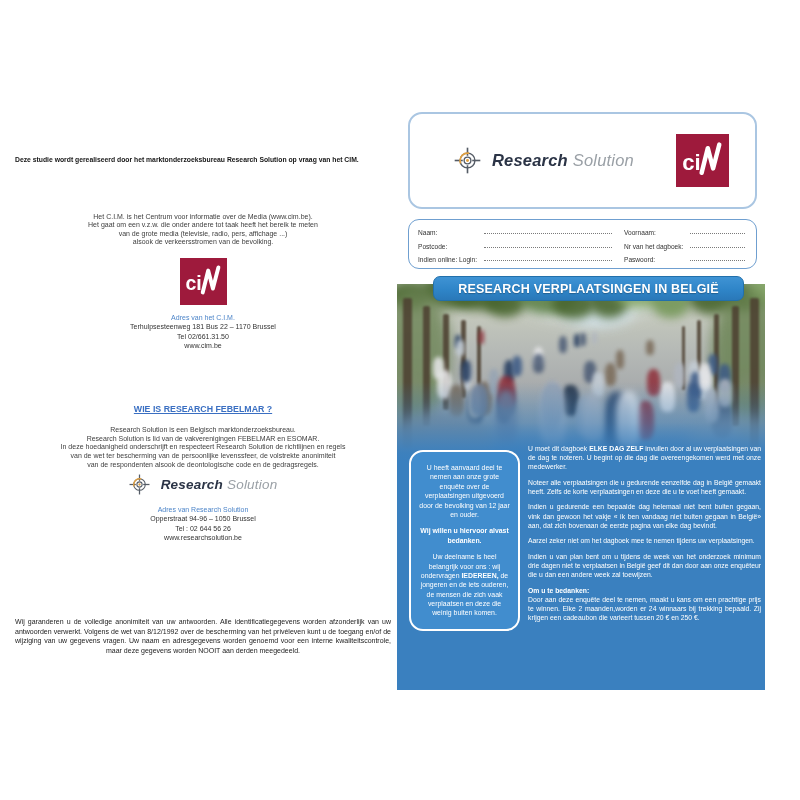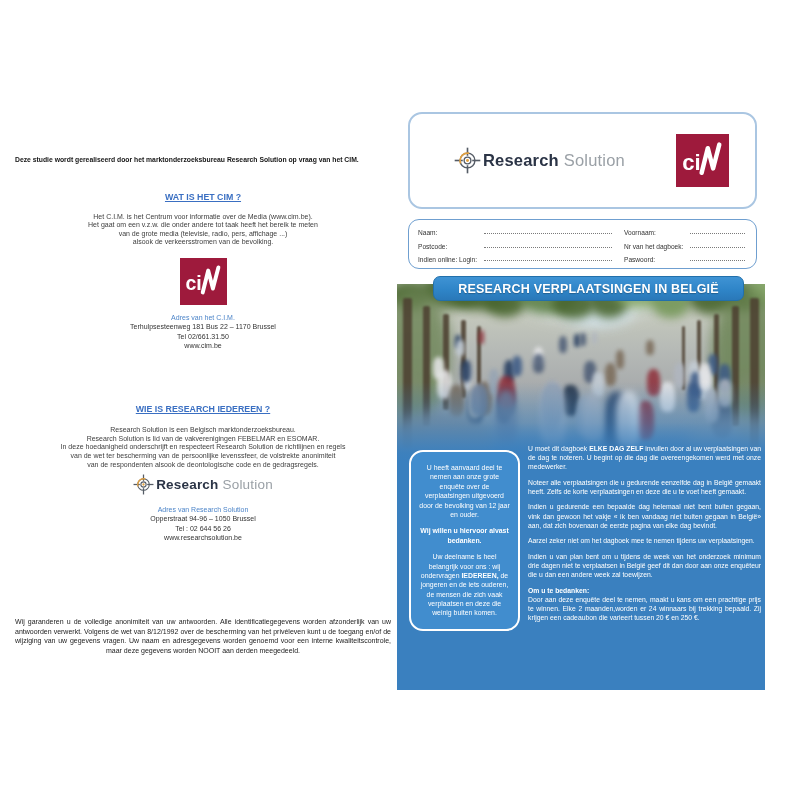--- a/index.html
+++ b/index.html
@@ -23,21 +23,21 @@
   .sec-title{position:absolute;left:14px;width:378px;text-align:center;font-size:8.8px;font-weight:bold;
              color:var(--heading-blue);text-decoration:underline;}
   .body-lines{position:absolute;left:14px;width:378px;text-align:center;font-size:7px;line-height:8.4px;color:#3d3d3d;}
   .cim-logo-wrap{position:absolute;}
   .addr{position:absolute;left:14px;width:378px;text-align:center;font-size:7px;line-height:9.4px;color:#333;}
   .addr .addr-label{color:var(--address-blue);}
   .footer-par{position:absolute;left:15px;top:617px;width:376px;font-size:7px;line-height:9.6px;color:#222;
               text-align:justify;text-align-last:center;}
 
   
-  .rs-brand{display:flex;align-items:center;gap:2px;}
+  .rs-brand{display:flex;align-items:center;gap:11px;font-style:italic;}
   .rs-brand .rs-text{white-space:nowrap;}
   .rs-research{font-weight:bold;color:var(--brand-dark);}
   .rs-research::first-letter{color:var(--brand-blue);}
   .rs-solution{color:var(--brand-gray);}
   .rs-small{position:absolute;left:0;top:474px;width:406px;display:flex;justify-content:center;}
   .rs-small .rs-text{font-size:13.5px;letter-spacing:.2px;}
   .rs-big .rs-text{font-size:16.5px;letter-spacing:.2px;}
   .cim-logo{color:var(--cim-red);display:block;}
 
   
@@ -77,21 +77,20 @@
   .main-text .pt{margin-bottom:0;font-weight:bold;}
   strong{font-weight:bold;}
 </style>
 </head>
 <body>
 
 <div class="stage">
 
   <div class="intro">Deze studie wordt gerealiseerd door het marktonderzoeksbureau Research Solution op vraag van het CIM.</div>
 
-  <div class="sec-title" style="top:192px">WAT IS HET CIM ?</div>
 
   <div class="body-lines" style="top:213px">
     <div>Het C.I.M. is het Centrum voor informatie over de Media (www.cim.be).</div>
     <div>Het gaat om een v.z.w. die onder andere tot taak heeft het bereik te meten</div>
     <div>van de grote media (televisie, radio, pers, affichage ...)</div>
     <div>alsook de verkeersstromen van de bevolking.</div>
   </div>
 
   <div class="cim-logo-wrap" style="left:180px;top:258px">
     <svg class="cim-logo" width="47" height="47" viewBox="0 0 60 60">
@@ -101,21 +100,21 @@
     </svg>
   </div>
 
   <div class="addr" style="top:313px">
     <div class="addr-label">Adres van het C.I.M.</div>
     <div>Terhulpsesteenweg 181 Bus 22 – 1170 Brussel</div>
     <div>Tel  02/661.31.50</div>
     <div>www.cim.be</div>
   </div>
 
-  <div class="sec-title" style="top:404px">WIE IS RESEARCH IEDEREEN ?</div>
+  <div class="sec-title" style="top:404px">WIE IS RESEARCH FEBELMAR ?</div>
 
   <div class="body-lines" style="top:426px;line-height:8.7px">
     <div>Research Solution is een Belgisch marktonderzoeksbureau.</div>
     <div>Research Solution is lid van de vakverenigingen  FEBELMAR en ESOMAR.</div>
     <div>In deze hoedanigheid onderschrijft en respecteert Research Solution de richtlijnen en regels</div>
     <div>van de wet ter bescherming van de persoonlijke levenssfeer, de volstrekte anonimiteit</div>
     <div>van de respondenten alsook de deontologische code en de gedragsregels.</div>
   </div>
 
   <div class="rs-small">

